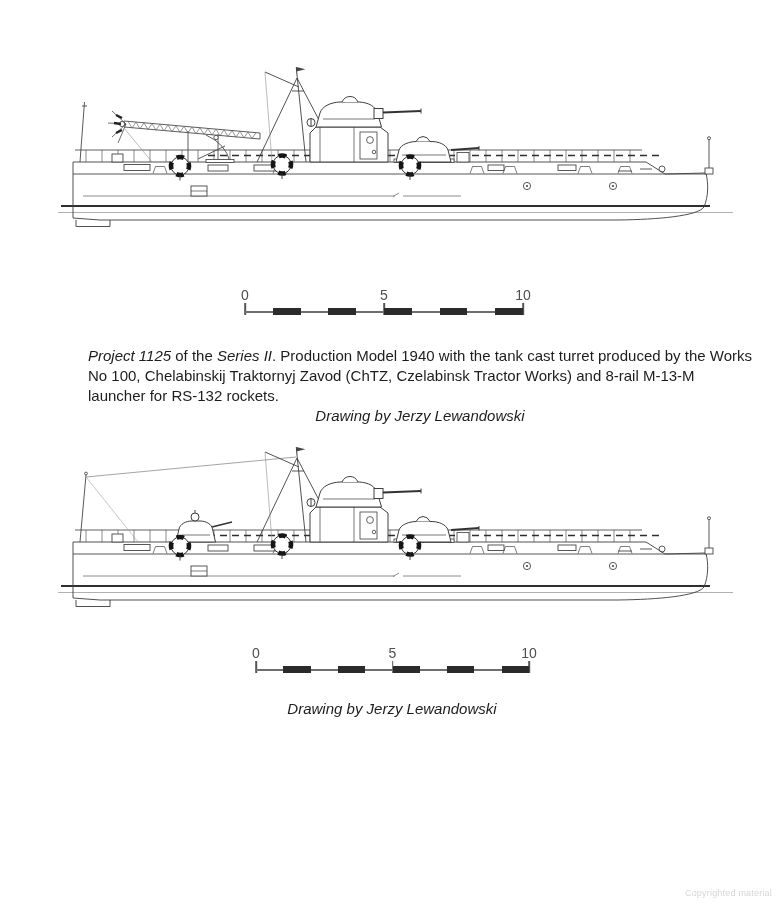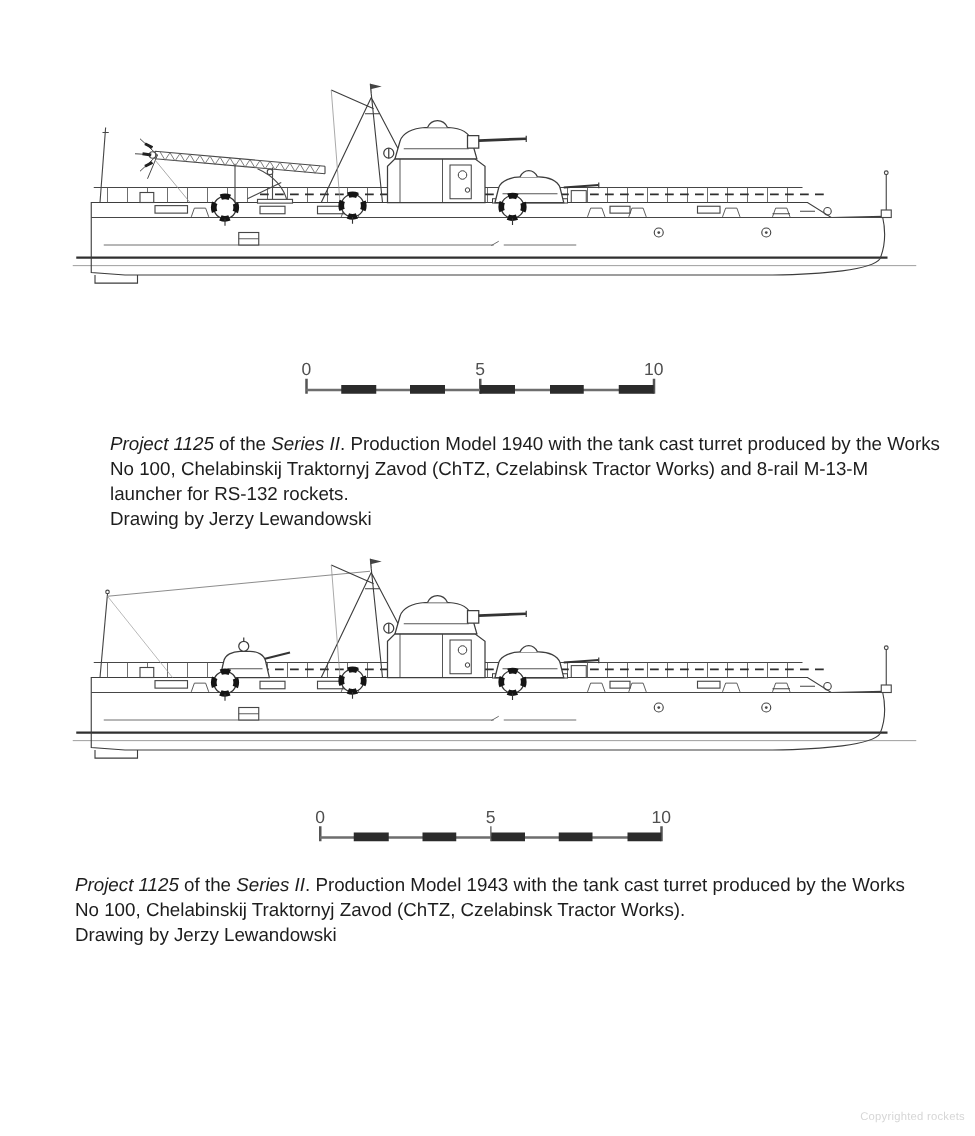--- a/index.html
+++ b/index.html
@@ -6,21 +6,21 @@
   .page{
     position:relative;width:780px;height:909px;margin:0 auto;
     background:#ffffff;overflow:hidden;
     font-family:"Liberation Sans","DejaVu Sans",sans-serif;
   }
   .ship{position:absolute;left:58px;width:690px;height:175px;}
   .ship1{top:60px;}
   .ship2{top:440px;}
   .caption{position:absolute;left:60px;width:664px;font-size:15px;line-height:20px;color:#1d1d1d;}
   .caption p{margin:0;}
-  .caption .credit{}
+  .caption .credit{font-style:italic;text-align:center;}
   .cap1{top:346px;margin-left:28px;}
   .cap2{top:699px;}
   .scalebar{position:absolute;}
   .sb1{left:245px;top:287px;width:278px;}
   .sb2{left:256px;top:645px;width:273px;}
   .sb-labels{position:relative;height:17px;font-size:14px;color:#4f4f4f;}
   .sb-labels span{position:absolute;transform:translateX(-50%);}
   .sb-l0{left:0;}
   .sb-l5{left:50%;}
   .sb-l10{left:100%;text-align:center;}
@@ -209,19 +209,18 @@
       <i class="sb-base"></i>
       <b class="sb-blk" style="left:10%"></b>
         <b class="sb-blk" style="left:30%"></b>
       <b class="sb-blk" style="left:50%"></b>
         <b class="sb-blk" style="left:70%"></b>
       <b class="sb-blk" style="left:90%"></b>
     </div>
   </div>
 
   <div class="caption cap2">
-    <p><i>Project 1125</i><span> of the </span><i>Series II</i><span>. Production Model 1943 with the tank cast turret produced by the Works No 100, Chelabinskij Traktornyj Zavod (ChTZ, Czelabinsk Tractor Works).</span></p>
     <p class="credit">Drawing by Jerzy Lewandowski</p>
   </div>
 
-  <div class="watermark">Copyrighted rockets</div>
+  <div class="watermark">Copyrighted material</div>
 
 </div>
 
 </body></html>

